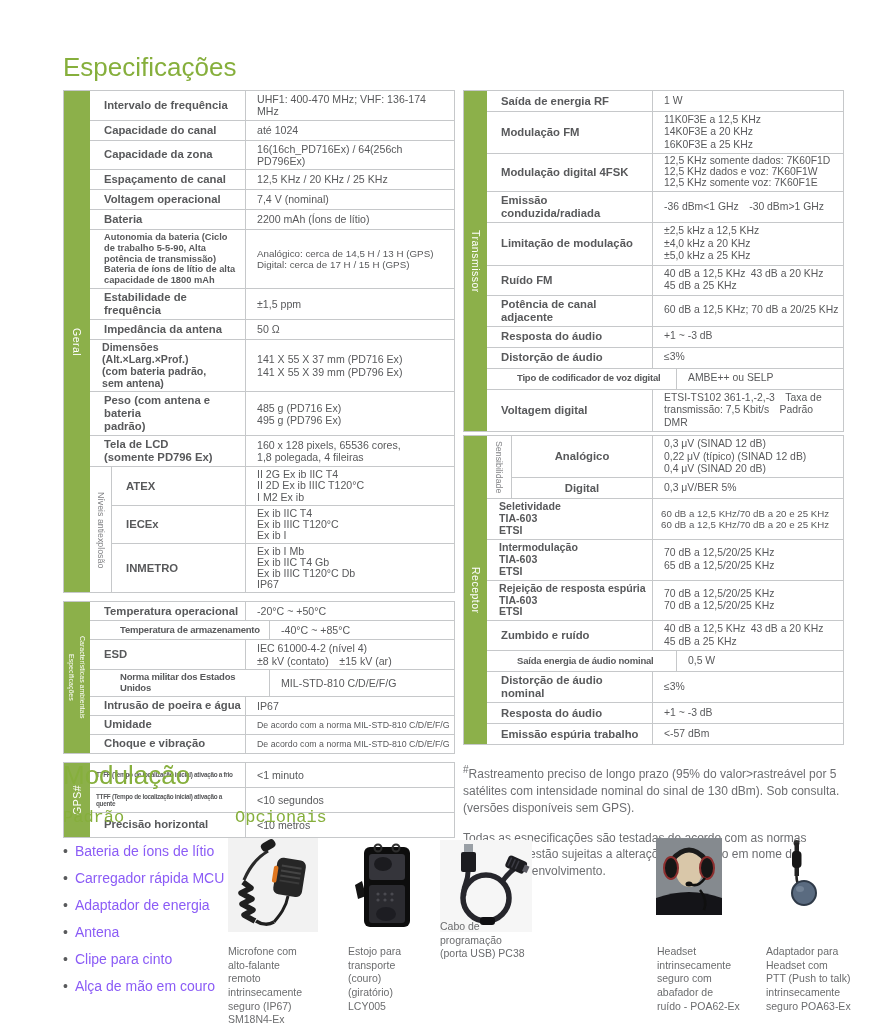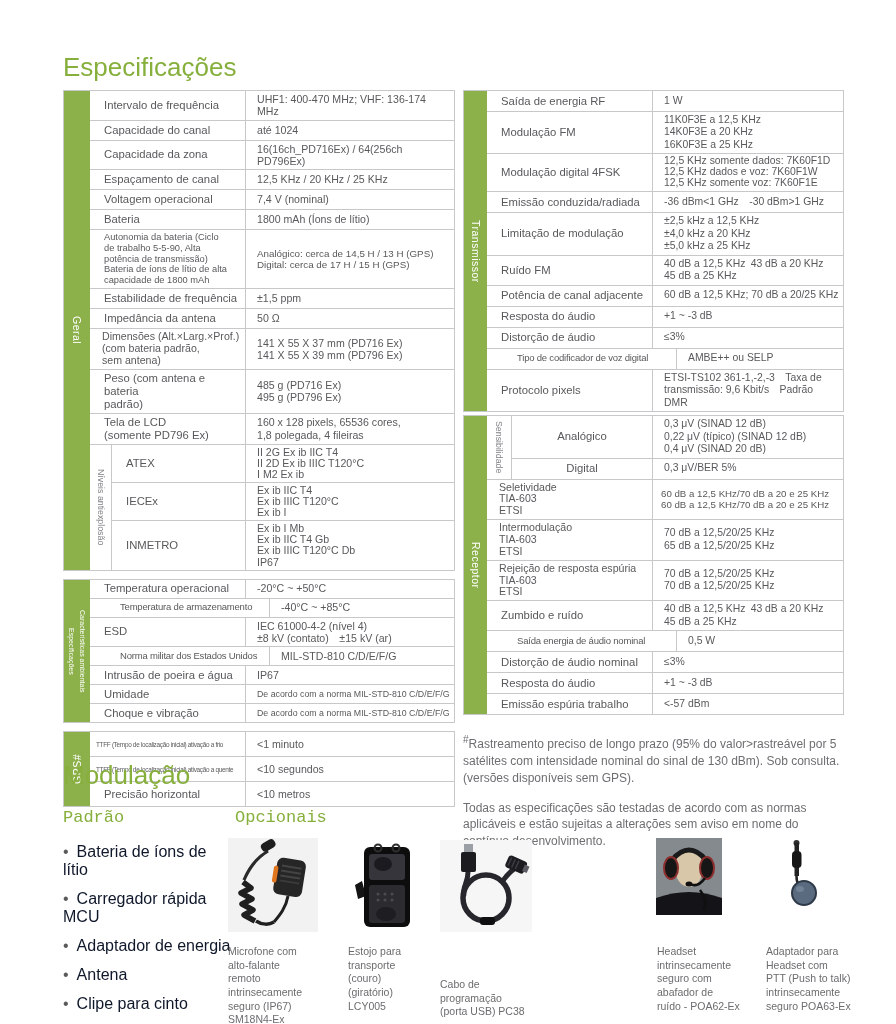--- a/index.html
+++ b/index.html
@@ -17,21 +17,21 @@
   .sidebar { flex:0 0 26px; background:#8cb04a; display:flex; align-items:center; justify-content:center; overflow:hidden; }
   .vt  { writing-mode:vertical-rl; color:#fff; font-size:10.5px; letter-spacing:0.5px; white-space:nowrap; }
   .vt-flip { transform:rotate(180deg); }
   .vt2 { writing-mode:vertical-rl; color:#fff; font-size:7px; line-height:1.6; text-align:center; }
   .vt2 span { display:block; }
 
   .tbody { flex:1; display:flex; flex-direction:column; min-width:0; }
   .r { display:flex; border-top:1px solid #c6c8ca; min-height:19px; }
   .tbody > .r:first-child, .sub .tbody > .r:first-child { border-top:0; }
   .l { flex:0 0 156px; border-right:1px solid #c6c8ca; display:flex; align-items:center;
-       padding:2px 4px 2px 14px; font-size:11.3px; line-height:1.15; white-space:pre-line; box-sizing:border-box; }
+       padding:2px 4px 2px 14px; font-size:11.3px; line-height:1.15; white-space:pre-line; box-sizing:border-box;font-weight:bold; }
   .v { flex:1; display:flex; align-items:center; padding:2px 4px 2px 11px;
        font-size:10.6px; line-height:1.16; white-space:pre-line; min-width:0; }
 
   .sub { display:flex; border-top:1px solid #c6c8ca; }
   .subbar { flex:0 0 21px; border-right:1px solid #c6c8ca; display:flex; align-items:center; justify-content:center; }
   .subbar .vt { color:#808184; font-size:8.8px; letter-spacing:0; }
   .sub .tbody { min-width:0; }
   .sub .l { flex-basis:134px;text-align:right; }
 
   
@@ -51,21 +51,21 @@
   .lbl3   { font-size:10.6px !important; line-height:1.12 !important; padding-left:12px !important; }
   .tight  { line-height:1.05 !important; }
   .smv    { font-size:8.8px !important; }
   .vsm    { font-size:9.7px !important; padding-left:8px !important; }
   .vsm-l  { font-size:9.8px !important; }
 
   .footnotes { margin-top:18px; font-size:12px; color:#6d6e71; line-height:1.4; }
   .footnotes p { margin:0 0 13px 0; }
 
   .std-list { position:absolute; left:63px; top:843px; width:170px; }
-  .std-item { font-size:16px; color:#0f172a; margin-bottom:11px; }
+  .std-item { font-size:14px; color:#8b5cf6; margin-bottom:11px; }
   .std-item::before { content:"•\2002"; color:#595a5c; }
 
   .acc-img { position:absolute; display:block; }
   .acc-caption { position:absolute; font-size:10.5px; line-height:1.3; color:#6b6c6e; white-space:pre-line; }
 </style>
 </head>
 <body>
 
 <div class="page">
 
@@ -93,21 +93,21 @@
         <div class="r">
             <div class="l">Espaçamento de canal</div>
             <div class="v">12,5 KHz / 20 KHz / 25 KHz</div>
           </div>
         <div class="r">
             <div class="l">Voltagem operacional</div>
             <div class="v">7,4 V (nominal)</div>
           </div>
         <div class="r">
             <div class="l">Bateria</div>
-            <div class="v">1800 mAh (Íons de lítio)</div>
+            <div class="v">2200 mAh (Íons de lítio)</div>
           </div>
         <div class="r">
             <div class="l sm">Autonomia da bateria (Ciclo
 de trabalho 5-5-90, Alta
 potência de transmissão)
 Bateria de íons de lítio de alta
 capacidade de 1800 mAh</div>
             <div class="v vsm-l">Analógico: cerca de 14,5 H / 13 H (GPS)
 Digital: cerca de 17 H / 15 H (GPS)</div>
           </div>
@@ -277,23 +277,23 @@
           </div>
         <div class="r">
             <div class="l">Distorção de áudio</div>
             <div class="v">≤3%</div>
           </div>
         <div class="r">
             <div class="l lbl-sm">Tipo de codificador de voz digital</div>
             <div class="v">AMBE++ ou SELP</div>
           </div>
         <div class="r">
-            <div class="l">Protocolo pixels</div>
+            <div class="l">Voltagem digital</div>
             <div class="v">ETSI-TS102 361-1,-2,-3 Taxa de
-transmissão: 9,6 Kbit/s Padrão DMR</div>
+transmissão: 7,5 Kbit/s Padrão DMR</div>
           </div>
       </div>
     </div>
 
     <div class="tbl rt">
       <div class="sidebar">
         <span class="vt">Receptor</span>
       </div>
       <div class="tbody">
 
@@ -462,21 +462,21 @@
 alto-falante
 remoto
 intrinsecamente
 seguro (IP67)
 SM18N4-Ex</div>
   <div class="acc-caption" style="left:348px; top:945px; width:95px;">Estojo para
 transporte
 (couro)
 (giratório)
 LCY005</div>
-  <div class="acc-caption" style="left:440px; top:978px; width:125px;">Cabo de
+  <div class="acc-caption" style="left:440px; top:920px; width:125px;">Cabo de
 programação
 (porta USB) PC38</div>
   <div class="acc-caption" style="left:657px; top:945px; width:105px;">Headset
 intrinsecamente
 seguro com
 abafador de
 ruído - POA62-Ex</div>
   <div class="acc-caption" style="left:766px; top:945px; width:115px;">Adaptador para
 Headset com
 PTT (Push to talk)

